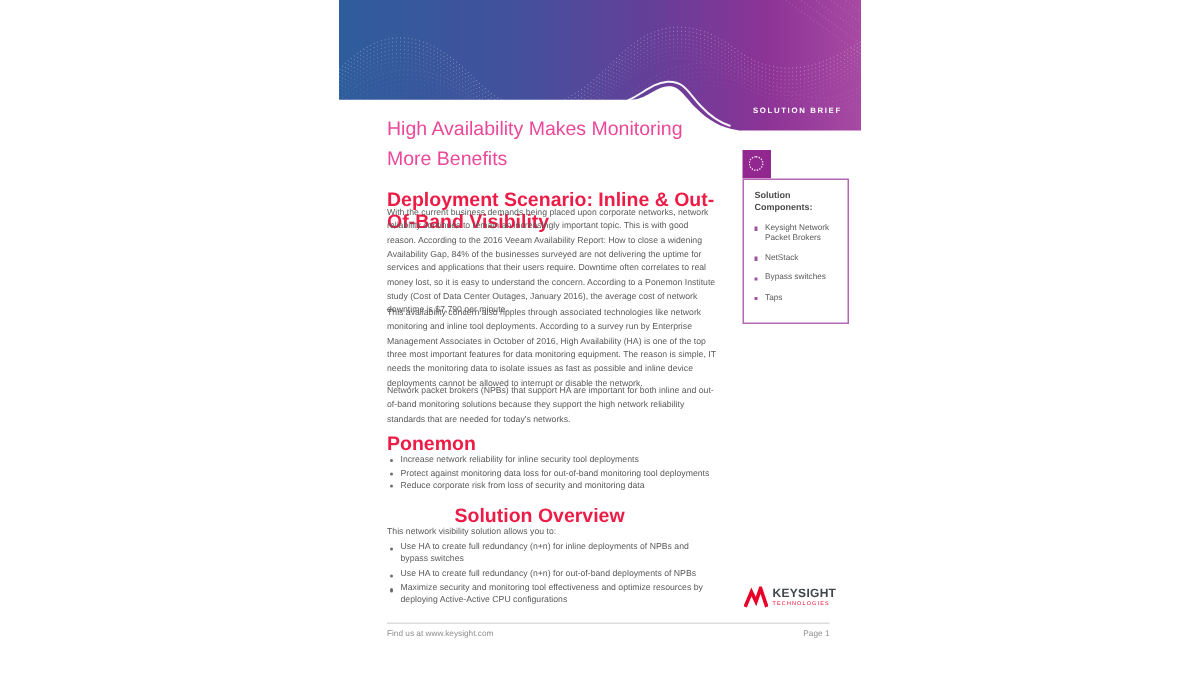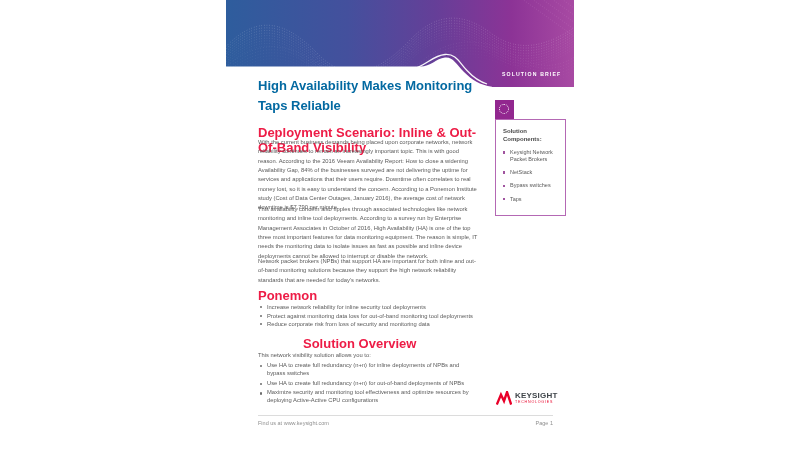--- a/index.html
+++ b/index.html
@@ -11,21 +11,21 @@
   .page { position:absolute; left:226px; top:0; width:348px; height:450px; background:#ffffff; }
 
   
   .banner { position:absolute; left:0; top:0; width:348px; height:90px; }
   .banner svg { display:block; width:348px; height:90px; }
   .brief-label { position:absolute; left:276px; top:71px; color:#ffffff;
                  font-size:5.2px; font-weight:bold; letter-spacing:1.1px; white-space:nowrap; }
 
   
   .doc-title { position:absolute; left:32px; top:76px; width:216px;
-               font-size:13px; line-height:19.5px; color:#0369a1; font-weight:700; }
+               font-size:13px; line-height:19.5px; color:#ec4899; font-weight:400; }
 
   
   .sec-head { position:absolute; left:32px; width:220px; font-size:13px;
               font-weight:bold; color:#ed1c46; }
   .h-deploy  { top:125px; }
   .h-benefits{ top:288px; }
   .h-solution{ top:336px;padding-left:45px; }
 
   .body-p { position:absolute; left:32px; width:220px; font-size:5.8px;
             line-height:9.35px; color:#5a5a5a; }
@@ -113,21 +113,21 @@
 
         <path d="M0,66.5 L194,66.5 C205,66.5 210,58.5 219,57.5 C227,56.7 230,64 238,72
                  C246,80 254,85 266,86.8 L266,92 L0,92 Z" fill="#ffffff"></path>
         <path d="M184,70 C200,66.5 206,55.5 219,54.5 C230,53.7 233,62 241,70.5 C247,77 253,81.5 261,84" fill="none" stroke="#ffffff" stroke-width="1.3" opacity="0.95"></path>
       </svg>
       <div class="brief-label">SOLUTION BRIEF</div>
     </div>
 
     <div class="doc-title">
       <span>High Availability Makes Monitoring</span><br>
-      <span>Taps Reliable</span>
+      <span>More Benefits</span>
     </div>
 
     <div class="sec-head h-deploy">Deployment Scenario: Inline &amp; Out-Of-Band Visibility</div>
     <div class="body-p p1">With the current business demands being placed upon corporate networks, network reliability continues to remain an increasingly important topic. This is with good reason. According to the 2016 Veeam Availability Report: How to close a widening Availability Gap, 84% of the businesses surveyed are not delivering the uptime for services and applications that their users require. Downtime often correlates to real money lost, so it is easy to understand the concern. According to a Ponemon Institute study (Cost of Data Center Outages, January 2016), the average cost of network downtime is $7,790 per minute.</div>
     <div class="body-p p2">This availability concern also ripples through associated technologies like network monitoring and inline tool deployments. According to a survey run by Enterprise Management Associates in October of 2016, High Availability (HA) is one of the top three most important features for data monitoring equipment. The reason is simple, IT needs the monitoring data to isolate issues as fast as possible and inline device deployments cannot be allowed to interrupt or disable the network.</div>
     <div class="body-p p3">Network packet brokers (NPBs) that support HA are important for both inline and out-of-band monitoring solutions because they support the high network reliability standards that are needed for today's networks.</div>
 
     <div class="sec-head h-benefits">Ponemon</div>
     <ul class="doc-list benefits">
         <li><span class="marker"></span><span>Increase network reliability for inline security tool deployments</span></li>

